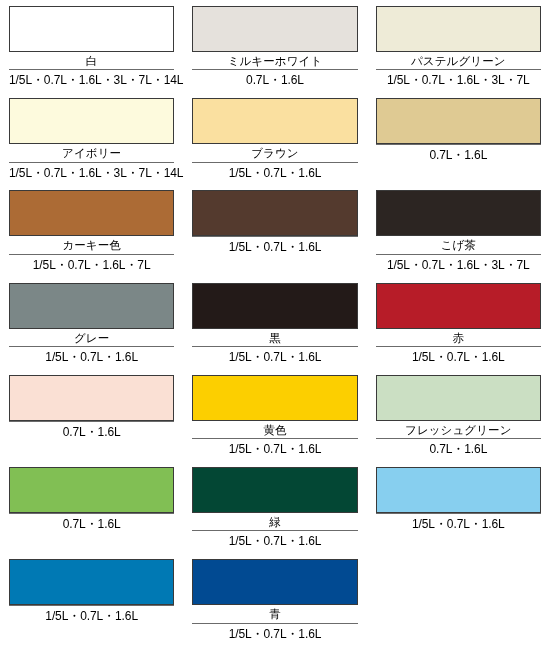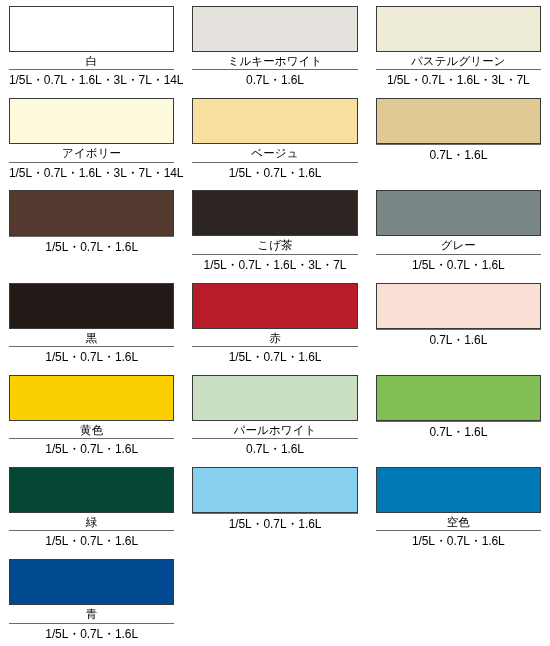--- a/index.html
+++ b/index.html
@@ -100,28 +100,34 @@
       <div class="swatch-capacity">1/5L・0.7L・1.6L・3L・7L</div>
     </div>
     <div class="swatch-cell">
       <div class="swatch-chip" style="background-color: rgb(253, 250, 221); border-color: rgb(58, 58, 58);"></div>
       <div class="swatch-name">アイボリー</div>
       <div class="swatch-divider" style="background-color: rgb(107, 107, 107);"></div>
       <div class="swatch-capacity">1/5L・0.7L・1.6L・3L・7L・14L</div>
     </div>
     <div class="swatch-cell">
       <div class="swatch-chip" style="background-color: rgb(250, 224, 160); border-color: rgb(58, 58, 58);"></div>
-      <div class="swatch-name">ベージュ</div>
+      <div class="swatch-name">ブラウン</div>
       <div class="swatch-divider" style="background-color: rgb(107, 107, 107);"></div>
       <div class="swatch-capacity">1/5L・0.7L・1.6L</div>
     </div>
     <div class="swatch-cell">
       <div class="swatch-chip" style="background-color: rgb(223, 202, 147); border-color: rgb(58, 58, 58);"></div>
       <div class="swatch-divider" style="background-color: rgb(107, 107, 107);"></div>
       <div class="swatch-capacity">0.7L・1.6L</div>
+    </div>
+    <div class="swatch-cell">
+      <div class="swatch-chip" style="background-color: rgb(172, 107, 53); border-color: rgb(58, 58, 58);"></div>
+      <div class="swatch-name">カーキー色</div>
+      <div class="swatch-divider" style="background-color: rgb(107, 107, 107);"></div>
+      <div class="swatch-capacity">1/5L・0.7L・1.6L・7L</div>
     </div>
     <div class="swatch-cell">
       <div class="swatch-chip" style="background-color: rgb(84, 58, 46); border-color: rgb(58, 58, 58);"></div>
       <div class="swatch-divider" style="background-color: rgb(107, 107, 107);"></div>
       <div class="swatch-capacity">1/5L・0.7L・1.6L</div>
     </div>
     <div class="swatch-cell">
       <div class="swatch-chip" style="background-color: rgb(44, 37, 34); border-color: rgb(58, 58, 58);"></div>
       <div class="swatch-name">こげ茶</div>
       <div class="swatch-divider" style="background-color: rgb(107, 107, 107);"></div>
@@ -151,21 +157,21 @@
       <div class="swatch-capacity">0.7L・1.6L</div>
     </div>
     <div class="swatch-cell">
       <div class="swatch-chip" style="background-color: rgb(252, 207, 0); border-color: rgb(58, 58, 58);"></div>
       <div class="swatch-name">黄色</div>
       <div class="swatch-divider" style="background-color: rgb(107, 107, 107);"></div>
       <div class="swatch-capacity">1/5L・0.7L・1.6L</div>
     </div>
     <div class="swatch-cell">
       <div class="swatch-chip" style="background-color: rgb(203, 223, 195); border-color: rgb(58, 58, 58);"></div>
-      <div class="swatch-name">パールホワイト</div>
+      <div class="swatch-name">フレッシュグリーン</div>
       <div class="swatch-divider" style="background-color: rgb(107, 107, 107);"></div>
       <div class="swatch-capacity">0.7L・1.6L</div>
     </div>
     <div class="swatch-cell">
       <div class="swatch-chip" style="background-color: rgb(129, 191, 84); border-color: rgb(58, 58, 58);"></div>
       <div class="swatch-divider" style="background-color: rgb(107, 107, 107);"></div>
       <div class="swatch-capacity">0.7L・1.6L</div>
     </div>
     <div class="swatch-cell">
       <div class="swatch-chip" style="background-color: rgb(3, 71, 52); border-color: rgb(58, 58, 58);"></div>
@@ -173,21 +179,20 @@
       <div class="swatch-divider" style="background-color: rgb(107, 107, 107);"></div>
       <div class="swatch-capacity">1/5L・0.7L・1.6L</div>
     </div>
     <div class="swatch-cell">
       <div class="swatch-chip" style="background-color: rgb(135, 207, 239); border-color: rgb(58, 58, 58);"></div>
       <div class="swatch-divider" style="background-color: rgb(107, 107, 107);"></div>
       <div class="swatch-capacity">1/5L・0.7L・1.6L</div>
     </div>
     <div class="swatch-cell">
       <div class="swatch-chip" style="background-color: rgb(0, 121, 180); border-color: rgb(58, 58, 58);"></div>
-      <div class="swatch-name">空色</div>
       <div class="swatch-divider" style="background-color: rgb(107, 107, 107);"></div>
       <div class="swatch-capacity">1/5L・0.7L・1.6L</div>
     </div>
     <div class="swatch-cell">
       <div class="swatch-chip" style="background-color: rgb(1, 74, 146); border-color: rgb(58, 58, 58);"></div>
       <div class="swatch-name">青</div>
       <div class="swatch-divider" style="background-color: rgb(107, 107, 107);"></div>
       <div class="swatch-capacity">1/5L・0.7L・1.6L</div>
     </div>
     <div class="swatch-cell is-empty">

